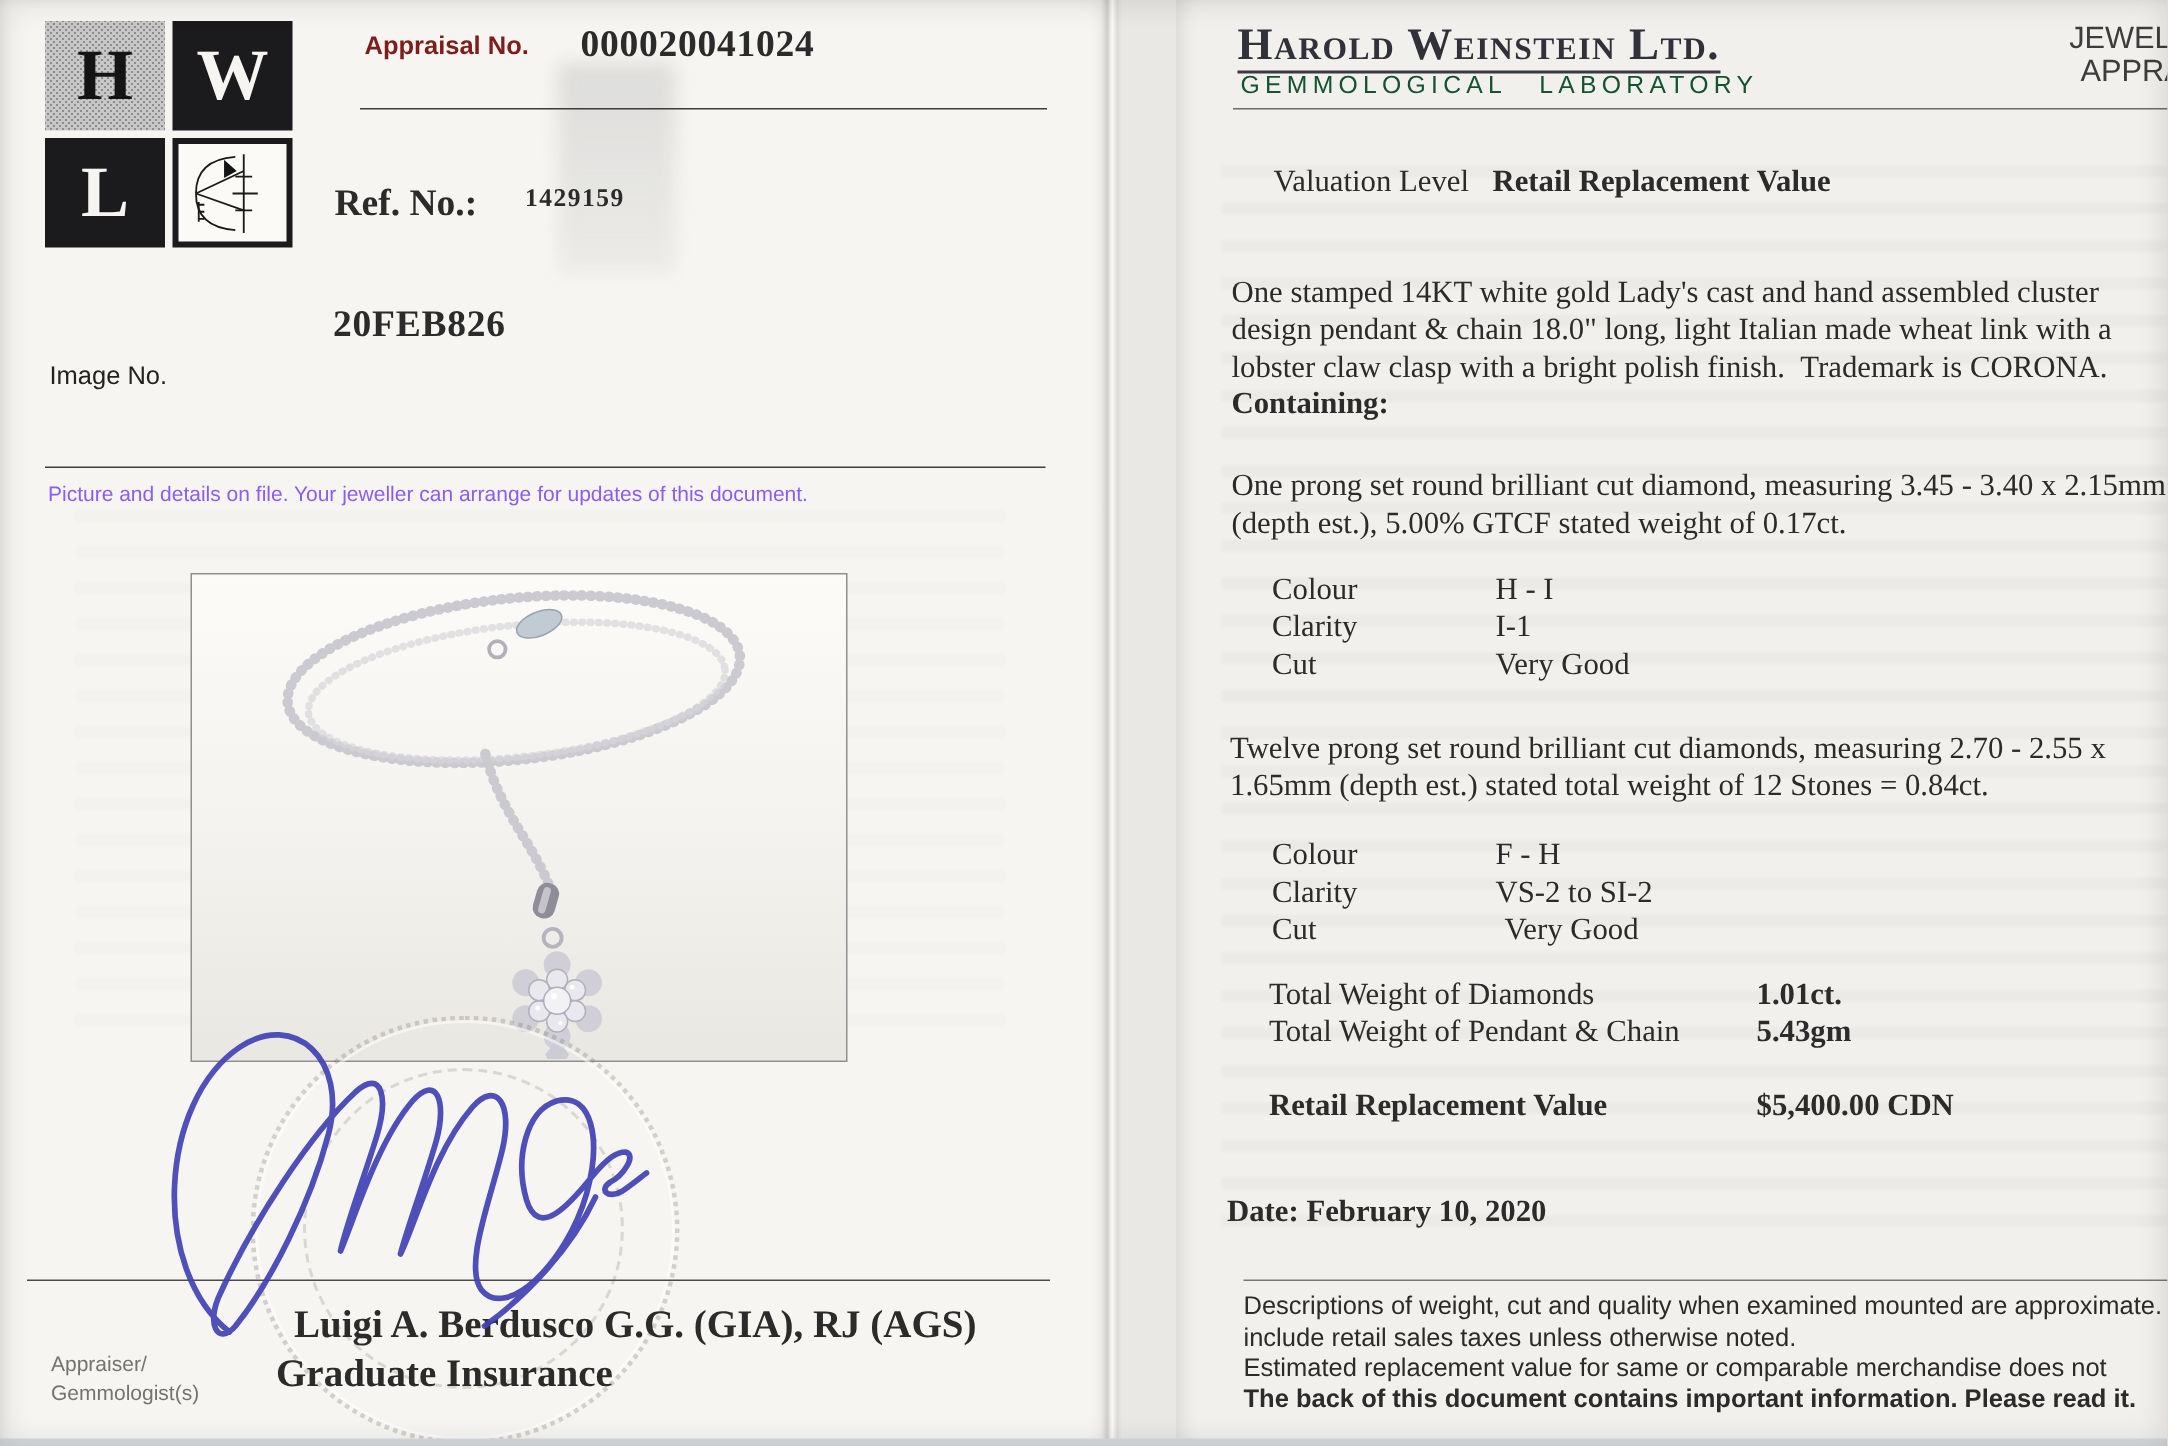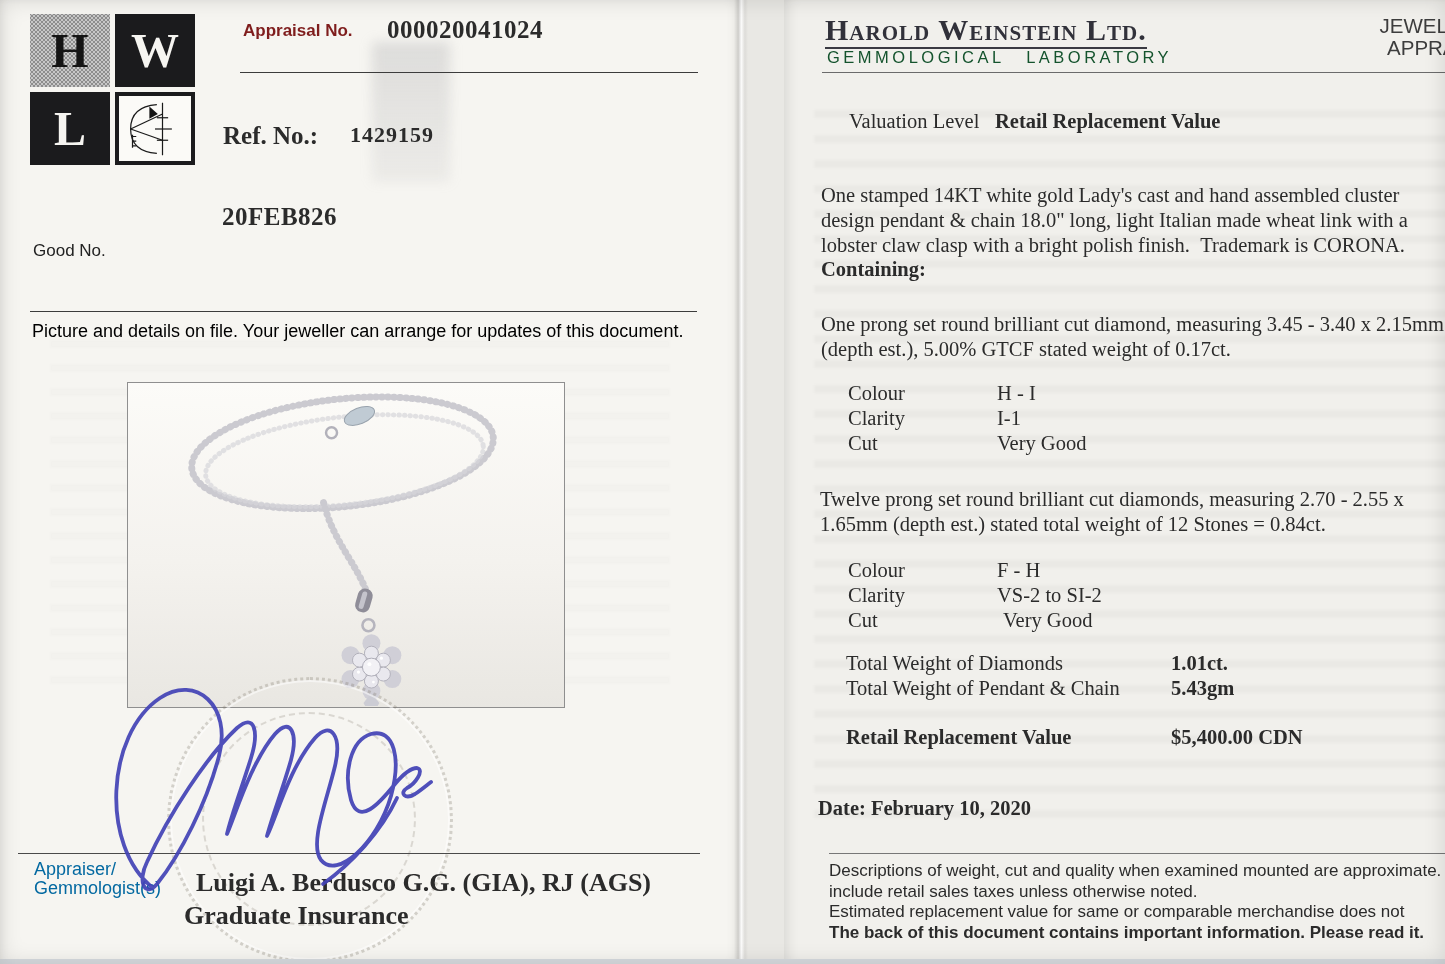--- a/index.html
+++ b/index.html
@@ -29,39 +29,39 @@
   .tile-gray{background-color:#c7c7c7;color:#141414;
         background-image:radial-gradient(circle,#8d8d8d 26%,transparent 28%),radial-gradient(circle,#8d8d8d 26%,transparent 28%);
         background-size:4px 4px;background-position:0 0,2px 2px;}
   .tile-black{background:#1b1b1d;color:#f6f5f1;}
   .tile-gem{background:#fbfaf7;border:4px solid #1b1b1d;box-sizing:border-box;padding:1px;}
 
   .appraisal-label{left:243px;top:21px;font-size:17px;color:#7f1d1d;}
   .appraisal-value{left:387px;top:16px;font-size:25px;letter-spacing:0.5px;}
   .rule1{left:240px;top:72px;width:458px;height:0;border-top:1.6px solid #3c3c3c;}
   .ref-row{left:223px;top:122px;font-size:25px;}
-  .ref-value{left:350px;top:122px;font-size:22px;letter-spacing:1px;}
+  .ref-value{left:350px;top:122px;font-size:17px;letter-spacing:1px;}
   .file-code{left:222px;top:203px;font-size:25px;letter-spacing:0.5px;}
   .image-label{left:33px;top:241px;font-size:17px;color:#222;}
   .rule2{left:30px;top:311px;width:667px;height:0;border-top:1.5px solid #3c3c3c;}
-  .picture-note{left:32px;top:321px;font-size:18px;color:#000000;text-align:right;}
+  .picture-note{left:32px;top:321px;font-size:14px;color:#8b5cf6;text-align:right;}
 
   .photo-box{left:127px;top:382px;width:438px;height:326px;box-sizing:border-box;
              border:1.5px solid #8f8f8f;z-index:1;
              background:linear-gradient(180deg,#fcfbf8 0%,#f4f2ee 55%,#e9e7e2 100%);}
   .seal{border-radius:50%;z-index:2;pointer-events:none;}
   .seal.outer{left:167px;top:677px;width:280px;height:280px;
              border:3px dotted rgba(120,112,98,0.28);
              box-shadow:inset 0 0 0 2px rgba(255,255,255,0.5);}
   .seal.inner{left:202px;top:712px;width:210px;height:210px;
              border:2px dashed rgba(120,112,98,0.22);}
   .signature{left:98px;top:676px;width:372px;height:222px;z-index:4;}
 
   .rule3{left:18px;top:853px;width:682px;height:0;border-top:1.5px solid #4a4a4a;z-index:3;}
-  .appraiser-label{left:34px;top:860px;font-size:18px;line-height:19px;color:#0369a1;z-index:3;}
+  .appraiser-label{left:34px;top:900px;font-size:14px;line-height:19px;color:#737373;z-index:3;}
   .appraiser-name{left:196px;top:868px;font-size:26px;z-index:3;}
   .appraiser-title{left:184px;top:901px;font-size:26px;z-index:3;}
 
   .ghost-logo{left:372px;top:42px;width:78px;height:140px;border-radius:4px;z-index:0;
       background:linear-gradient(180deg,rgba(165,165,168,0.30),rgba(165,165,168,0.12));filter:blur(6px);}
   .ghost-rows-left{left:50px;top:330px;width:620px;height:370px;z-index:0;opacity:0.5;
       background:repeating-linear-gradient(0deg,transparent 0 16px,rgba(120,120,120,0.05) 16px 24px);filter:blur(1px);}
 
   
   .company{left:41px;top:13px;font-variant:small-caps;font-weight:bold;font-size:30px;
@@ -135,21 +135,21 @@
     </div>
 
     <div class="abs sans b appraisal-label">Appraisal No.</div>
     <div class="abs serif b appraisal-value">000020041024</div>
     <div class="abs rule1"></div>
 
     <div class="abs serif b ref-row">Ref. No.:</div>
     <div class="abs serif b ref-value">1429159</div>
 
     <div class="abs serif b file-code">20FEB826</div>
-    <div class="abs sans image-label">Good No.</div>
+    <div class="abs sans image-label">Image No.</div>
 
     <div class="abs rule2"></div>
     <div class="abs sans picture-note">Picture and details on file. Your jeweller can arrange for updates of this document.</div>
 
     <div class="abs photo-box">
       <svg width="435" height="323" viewBox="0 0 436 324" aria-hidden="true">
 
         <ellipse cx="215" cy="70" rx="152" ry="54" transform="rotate(-6 215 70)" fill="none" stroke="#cbcad0" stroke-width="7" stroke-dasharray="0.6 5.4" stroke-linecap="round"></ellipse>
         <ellipse cx="217" cy="78" rx="140" ry="44" transform="rotate(-6 217 78)" fill="none" stroke="#d6d5da" stroke-width="5" stroke-dasharray="0.5 5" stroke-linecap="round" opacity="0.7"></ellipse>
 

